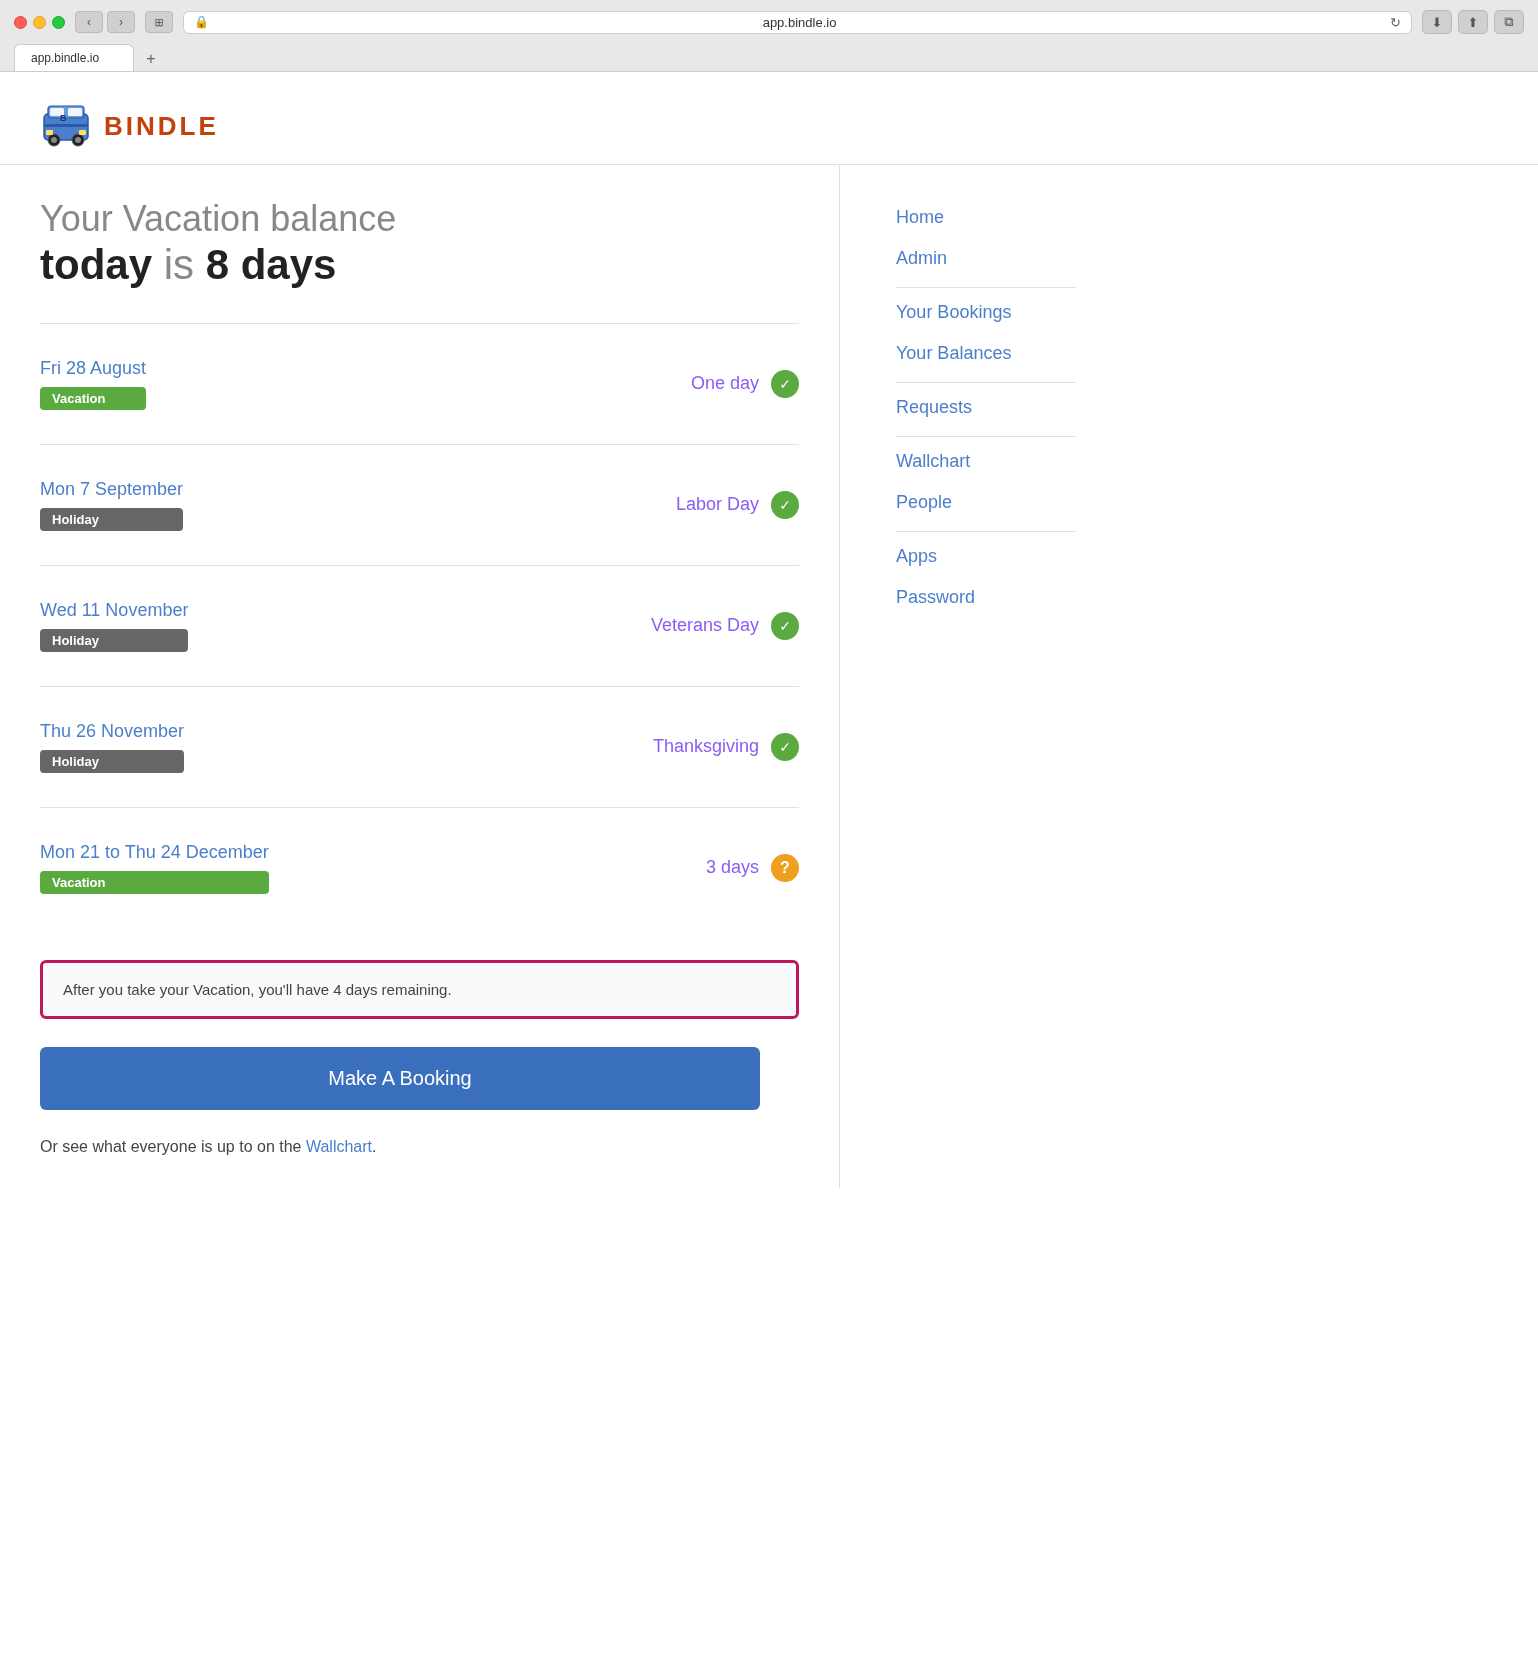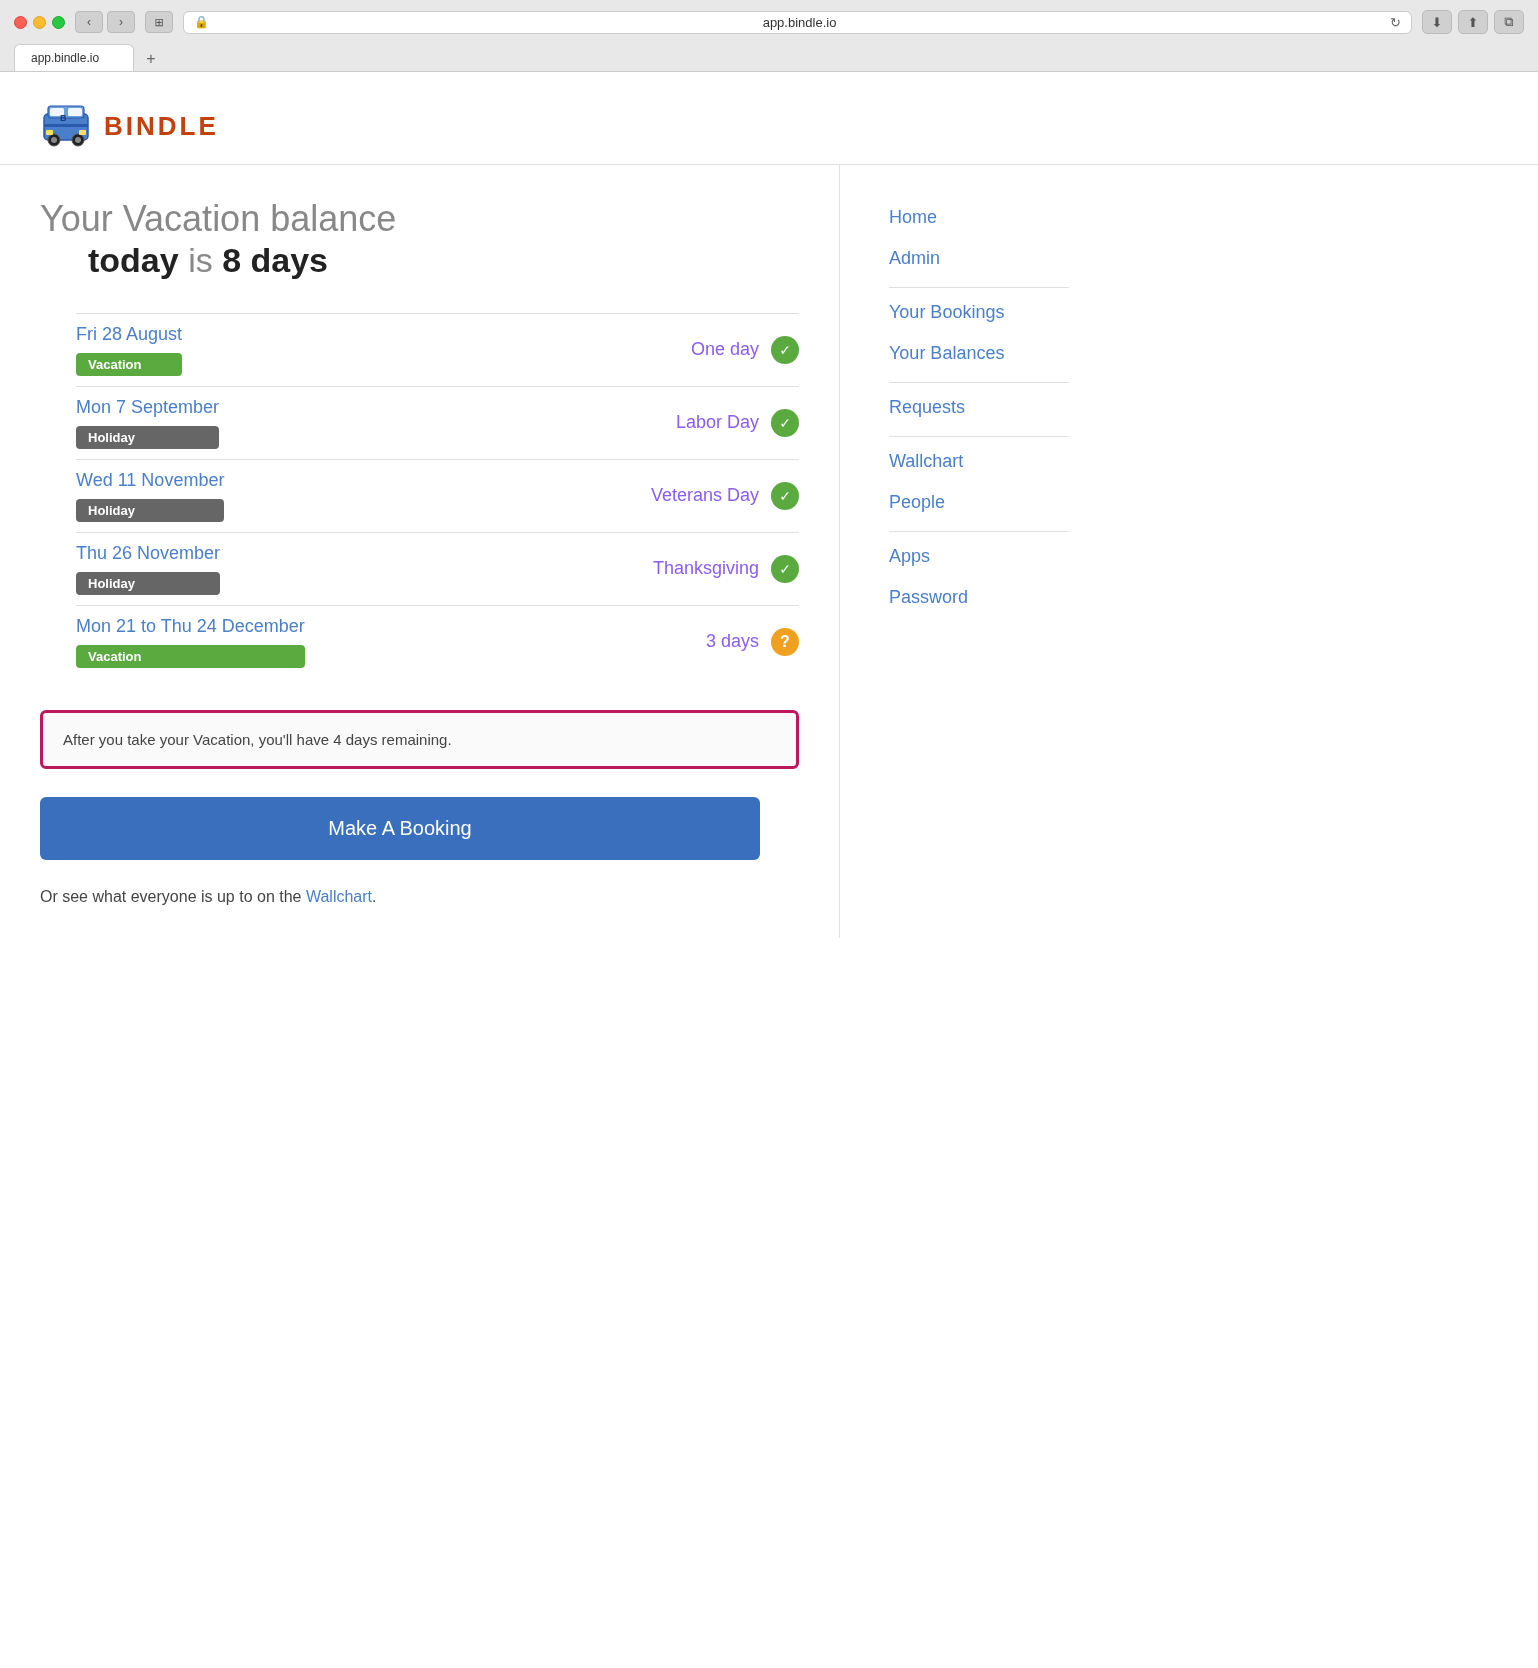--- a/index.html
+++ b/index.html
@@ -155,46 +155,45 @@
       font-weight: 800;
       letter-spacing: 3px;
       color: #c2410c;
       margin-top: 8px;
     }
 
     
     .main-layout {
       display: flex;
       padding: 0 40px;
-      gap: 9px;
+      gap: 16px;
     }
 
     
     .content-area {
       flex: 1;
       padding: 32px 40px 32px 0;
       border-right: 1px solid #e0e0e0;
       max-width: 800px;
     }
 
     .vacation-balance {
       margin-bottom: 32px;
     }
     .balance-line1 {
       font-size: 36px;
       color: #888;
       font-weight: 400;
       line-height: 1.2;
     }
     .balance-line2 {
-      font-size: 34px;
+      font-size: 42px;
       font-weight: 700;
       color: #222;
       line-height: 1.2;
-      margin-left: 48px;
     }
     .balance-line2 .is-word {
       font-weight: 400;
       color: #888;
     }
     .balance-line2 .days-count {
       color: #222;
       font-weight: 700;
     }
 
@@ -204,25 +203,24 @@
       margin-bottom: 20px;
     }
 
     
     .events-list {
       margin-bottom: 32px;
     }
 
     .event-item {
       border-top: 1px solid #e0e0e0;
-      padding: 10px 0;
+      padding: 34px 0;
       display: flex;
       align-items: center;
       justify-content: space-between;
-      margin-left: 36px;
     }
     .event-left {
       display: flex;
       flex-direction: column;
       gap: 8px;
     }
     .event-date {
       font-size: 18px;
       color: #4a7fcb;
       font-weight: 500;

